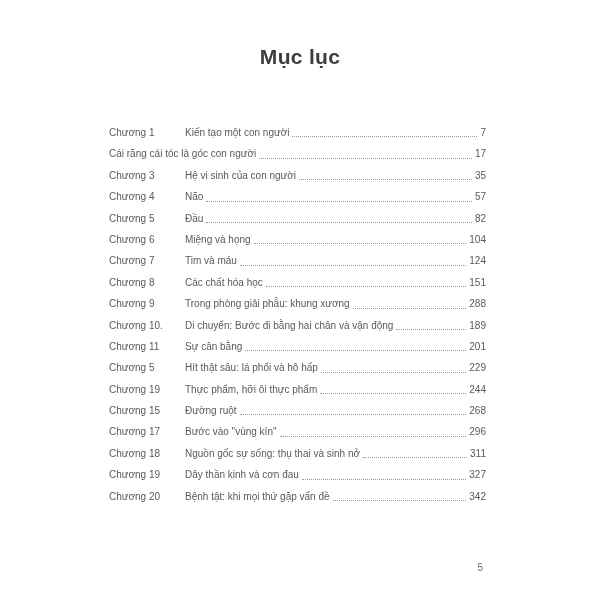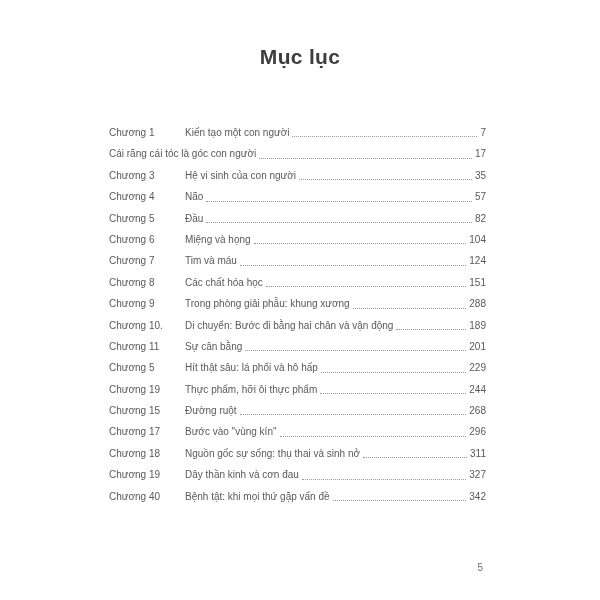--- a/index.html
+++ b/index.html
@@ -191,21 +191,21 @@
     </div>
 
     <div class="toc-row">
       <span class="chapter">Chương 19</span>
       <span class="entry-title">Dây thần kinh và cơn đau</span>
       <span class="dots"></span>
       <span class="pagenum">327</span>
     </div>
 
     <div class="toc-row">
-      <span class="chapter">Chương 40</span>
+      <span class="chapter">Chương 20</span>
       <span class="entry-title">Bệnh tật: khi mọi thứ gặp vấn đề</span>
       <span class="dots"></span>
       <span class="pagenum">342</span>
     </div>
   </div>
 
   <div class="footer-pagenum">5</div>
 
 </div>
 

